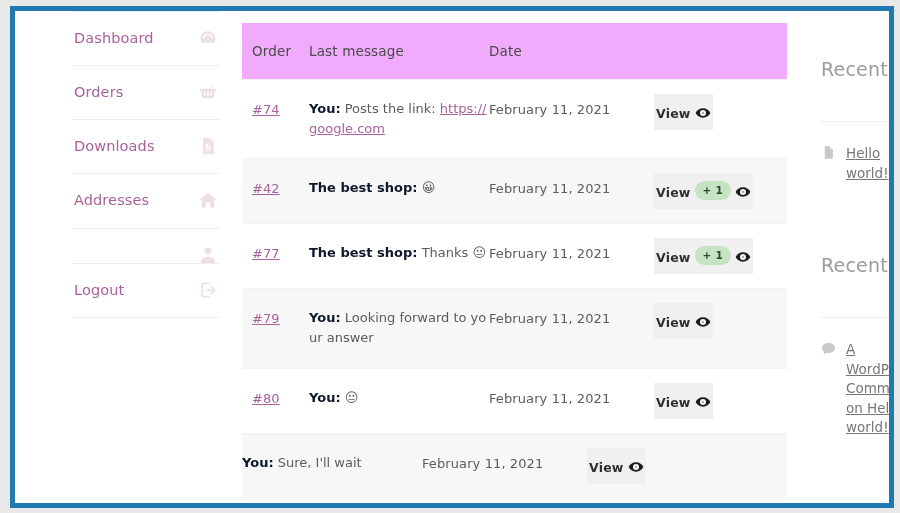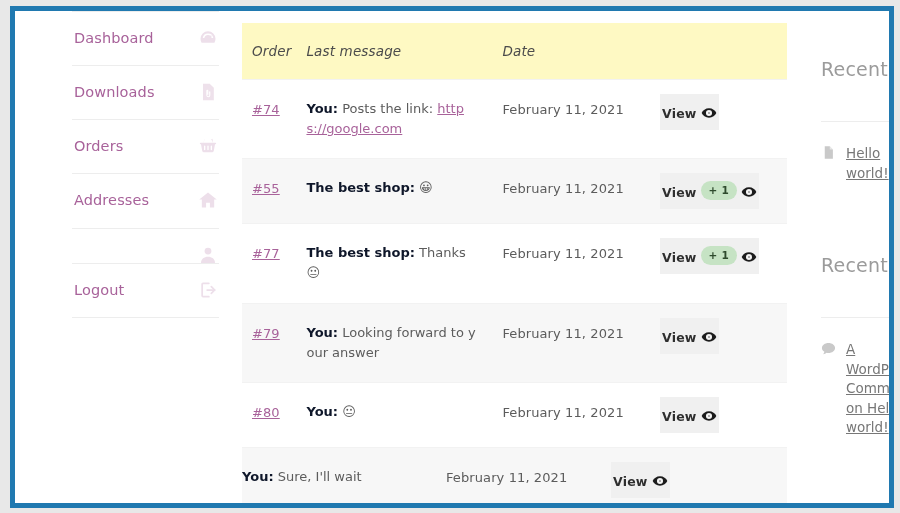--- a/index.html
+++ b/index.html
@@ -92,42 +92,41 @@
   
   #messages-table {
     position: absolute;
     left: 227px;
     top: 12px;
     width: 545px;
     background: #ffffff;
   }
   .mt-head {
     display: flex;
-    background: #fef9c3;
+    background: #f0abfc;
     height: 56px;
     align-items: center;
-    font-style: italic;
   }
   .mt-head .th {
     font-size: 13.5px;
     color: #4b4b4b;
     letter-spacing: 0.15px;
   }
   .mt-row {
     display: flex;
     align-items: flex-start;
     background: #ffffff;
     min-height: 56px;
     border-top: 1px solid #f2f2f2;
   }
   .mt-row.alt { background: #f7f7f7; }
 
   .col-order   { width: 67px;  padding-left: 10px; box-sizing: border-box; }
   .col-message { width: 180px; padding-right: 2px; box-sizing: border-box; }
-  .col-date    { width: 165px; box-sizing: border-box; margin-left: 24px; }
+  .col-date    { width: 165px; box-sizing: border-box; }
   .col-action  { width: 133px; box-sizing: border-box; }
 
   .mt-row .col-order,
   .mt-row .col-message,
   .mt-row .col-date { padding-top: 19px; padding-bottom: 19px; }
   .mt-row .col-action { padding-top: 14px; padding-bottom: 14px; }
 
   .order-link {
     font-size: 13px;
     color: #a8629a;
@@ -230,33 +229,33 @@
     <nav id="account-nav">
         <div class="nav-item">
           <span class="nav-label">Dashboard</span>
           <span class="nav-icon">
             <svg viewBox="0 0 24 24" fill="currentColor">
               <path d="M12 4a9 9 0 0 0-9 9 9 9 0 0 0 1.3 4.6h15.4A9 9 0 0 0 21 13a9 9 0 0 0-9-9zm0 2.6a6.4 6.4 0 0 1 6.3 5.3h-1.9a4.5 4.5 0 0 0-8.8 0H5.7A6.4 6.4 0 0 1 12 6.6zm3.6 2.1-3 3.1a1.2 1.2 0 1 0 1 1l3-3.1z"></path>
             </svg>
           </span>
         </div>
         <div class="nav-item">
+          <span class="nav-label">Orders</span>
+          <span class="nav-icon">
+            <svg viewBox="0 0 24 24" fill="currentColor">
+              <path d="M8.6 3.2 6.2 8H3.1a.9.9 0 0 0 0 1.8h.5l1.5 8.3a1.6 1.6 0 0 0 1.6 1.3h10.6a1.6 1.6 0 0 0 1.6-1.3l1.5-8.3h.5a.9.9 0 1 0 0-1.8h-3.1L17.4 3.2 15.9 4l2 4h-11.8l2-4zM8 11.5a.8.8 0 0 1 .8.8v4a.8.8 0 0 1-1.6 0v-4a.8.8 0 0 1 .8-.8zm4 0a.8.8 0 0 1 .8.8v4a.8.8 0 0 1-1.6 0v-4a.8.8 0 0 1 .8-.8zm4 0a.8.8 0 0 1 .8.8v4a.8.8 0 0 1-1.6 0v-4a.8.8 0 0 1 .8-.8z"></path>
+            </svg>
+          </span>
+        </div>
+        <div class="nav-item">
           <span class="nav-label">Downloads</span>
           <span class="nav-icon">
             <svg viewBox="0 0 24 24" fill="currentColor">
               <path d="M6 2h8l5 5v15H6z" opacity=".95"></path>
               <path d="M13.2 11.4h1.6v4.4a2.4 2.4 0 0 1-4.8 0v-5.2a1.2 1.2 0 0 1 2.4 0v4.6h-1.2v-4.6h-.1v5.2a1.2 1.2 0 0 0 2.4 0z" fill="#fff"></path>
-            </svg>
-          </span>
-        </div>
-        <div class="nav-item">
-          <span class="nav-label">Orders</span>
-          <span class="nav-icon">
-            <svg viewBox="0 0 24 24" fill="currentColor">
-              <path d="M8.6 3.2 6.2 8H3.1a.9.9 0 0 0 0 1.8h.5l1.5 8.3a1.6 1.6 0 0 0 1.6 1.3h10.6a1.6 1.6 0 0 0 1.6-1.3l1.5-8.3h.5a.9.9 0 1 0 0-1.8h-3.1L17.4 3.2 15.9 4l2 4h-11.8l2-4zM8 11.5a.8.8 0 0 1 .8.8v4a.8.8 0 0 1-1.6 0v-4a.8.8 0 0 1 .8-.8zm4 0a.8.8 0 0 1 .8.8v4a.8.8 0 0 1-1.6 0v-4a.8.8 0 0 1 .8-.8zm4 0a.8.8 0 0 1 .8.8v4a.8.8 0 0 1-1.6 0v-4a.8.8 0 0 1 .8-.8z"></path>
             </svg>
           </span>
         </div>
         <div class="nav-item">
           <span class="nav-label">Addresses</span>
           <span class="nav-icon">
             <svg viewBox="0 0 24 24" fill="currentColor">
               <path d="M12 3 1.5 11.4h3.1V21h5.1v-5.6h4.6V21h5.1v-9.6h3.1z"></path>
             </svg>
           </span>
@@ -301,21 +300,21 @@
                 <span class="eye-icon">
                   <svg viewBox="0 0 24 24" fill="currentColor">
                     <path d="M12 5C6.9 5 2.6 8.2 1 12c1.6 3.8 5.9 7 11 7s9.4-3.2 11-7c-1.6-3.8-5.9-7-11-7zm0 11.6A4.6 4.6 0 1 1 16.6 12 4.6 4.6 0 0 1 12 16.6z"></path>
                     <circle cx="12" cy="12" r="2.3" fill="#fff"></circle>
                     <circle cx="12" cy="12" r="1"></circle>
                   </svg>
                 </span>
               </div></div>
           </div>
           <div class="mt-row alt">
-            <div class="col-order"><a class="order-link">#55</a></div>
+            <div class="col-order"><a class="order-link">#42</a></div>
             <div class="col-message">
               <div class="msg-text"><span class="msg-author">The best shop:</span><span> 😀</span></div>
             </div>
             <div class="col-date"><span class="date-text">February 11, 2021</span></div>
             <div class="col-action"><div class="view-btn">
                 <span class="view-btn-label">View</span>
                 <span class="view-badge">+ 1</span>
                 <span class="eye-icon">
                   <svg viewBox="0 0 24 24" fill="currentColor">
                     <path d="M12 5C6.9 5 2.6 8.2 1 12c1.6 3.8 5.9 7 11 7s9.4-3.2 11-7c-1.6-3.8-5.9-7-11-7zm0 11.6A4.6 4.6 0 1 1 16.6 12 4.6 4.6 0 0 1 12 16.6z"></path>

